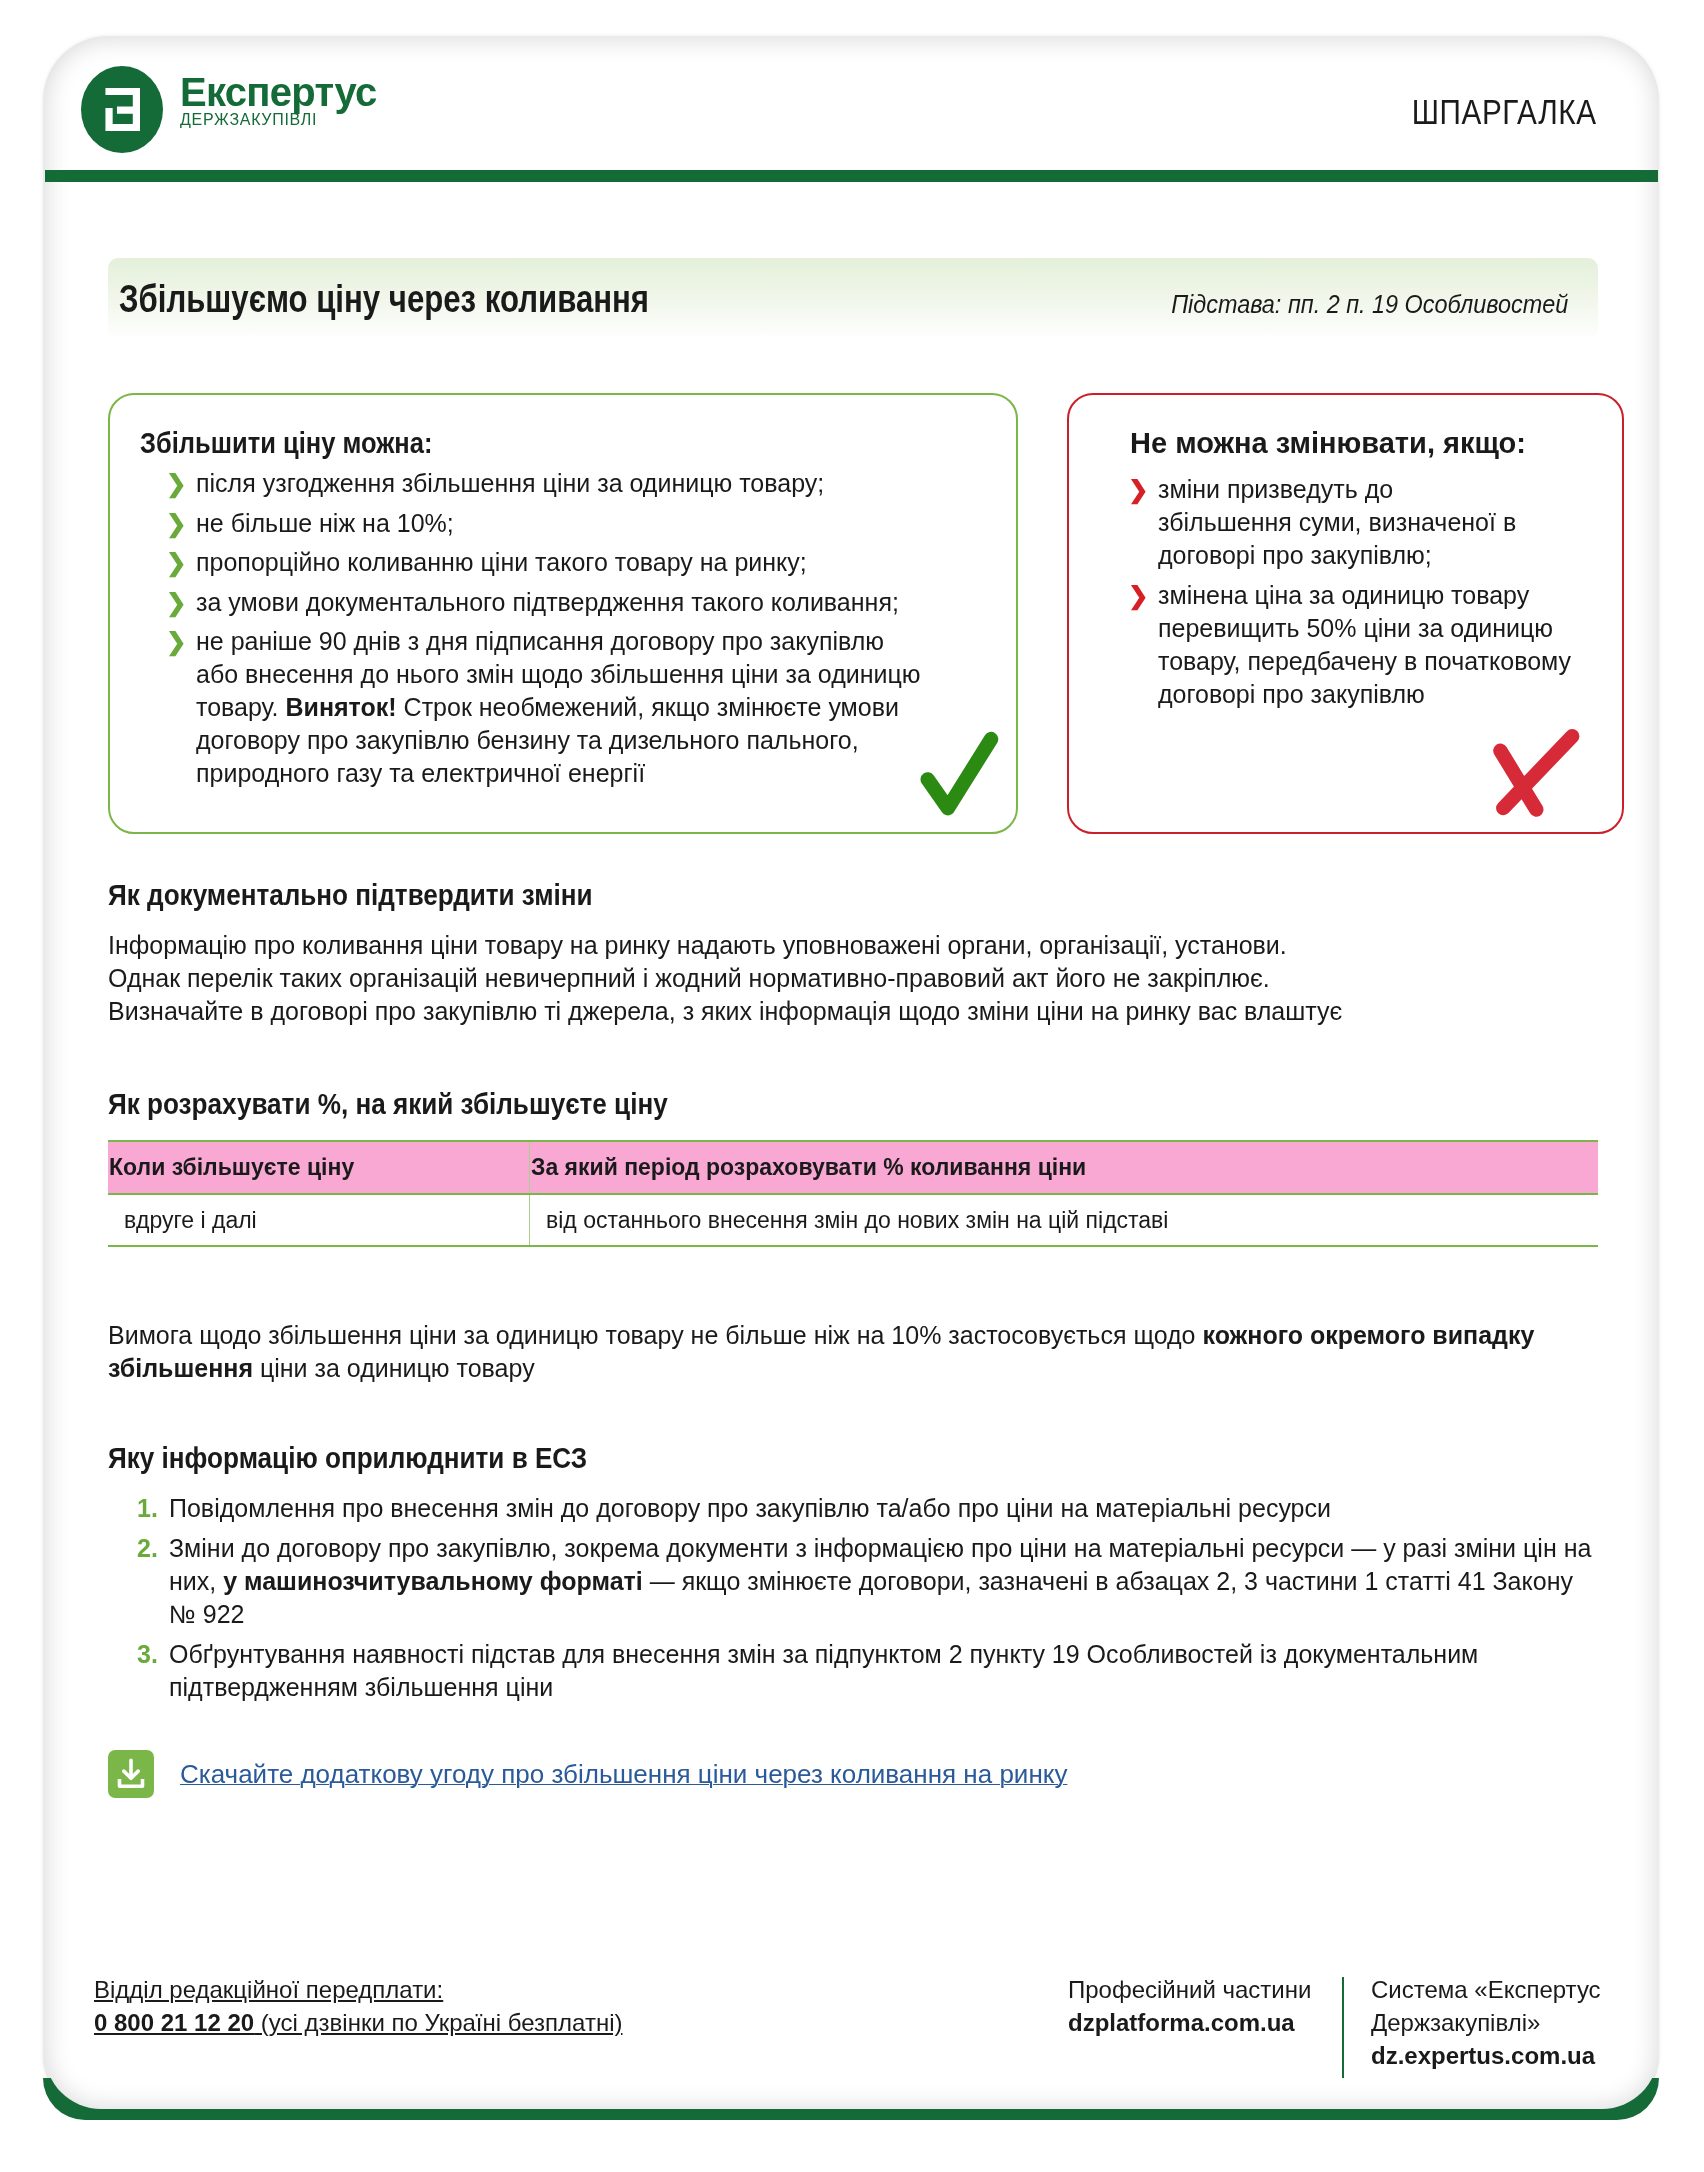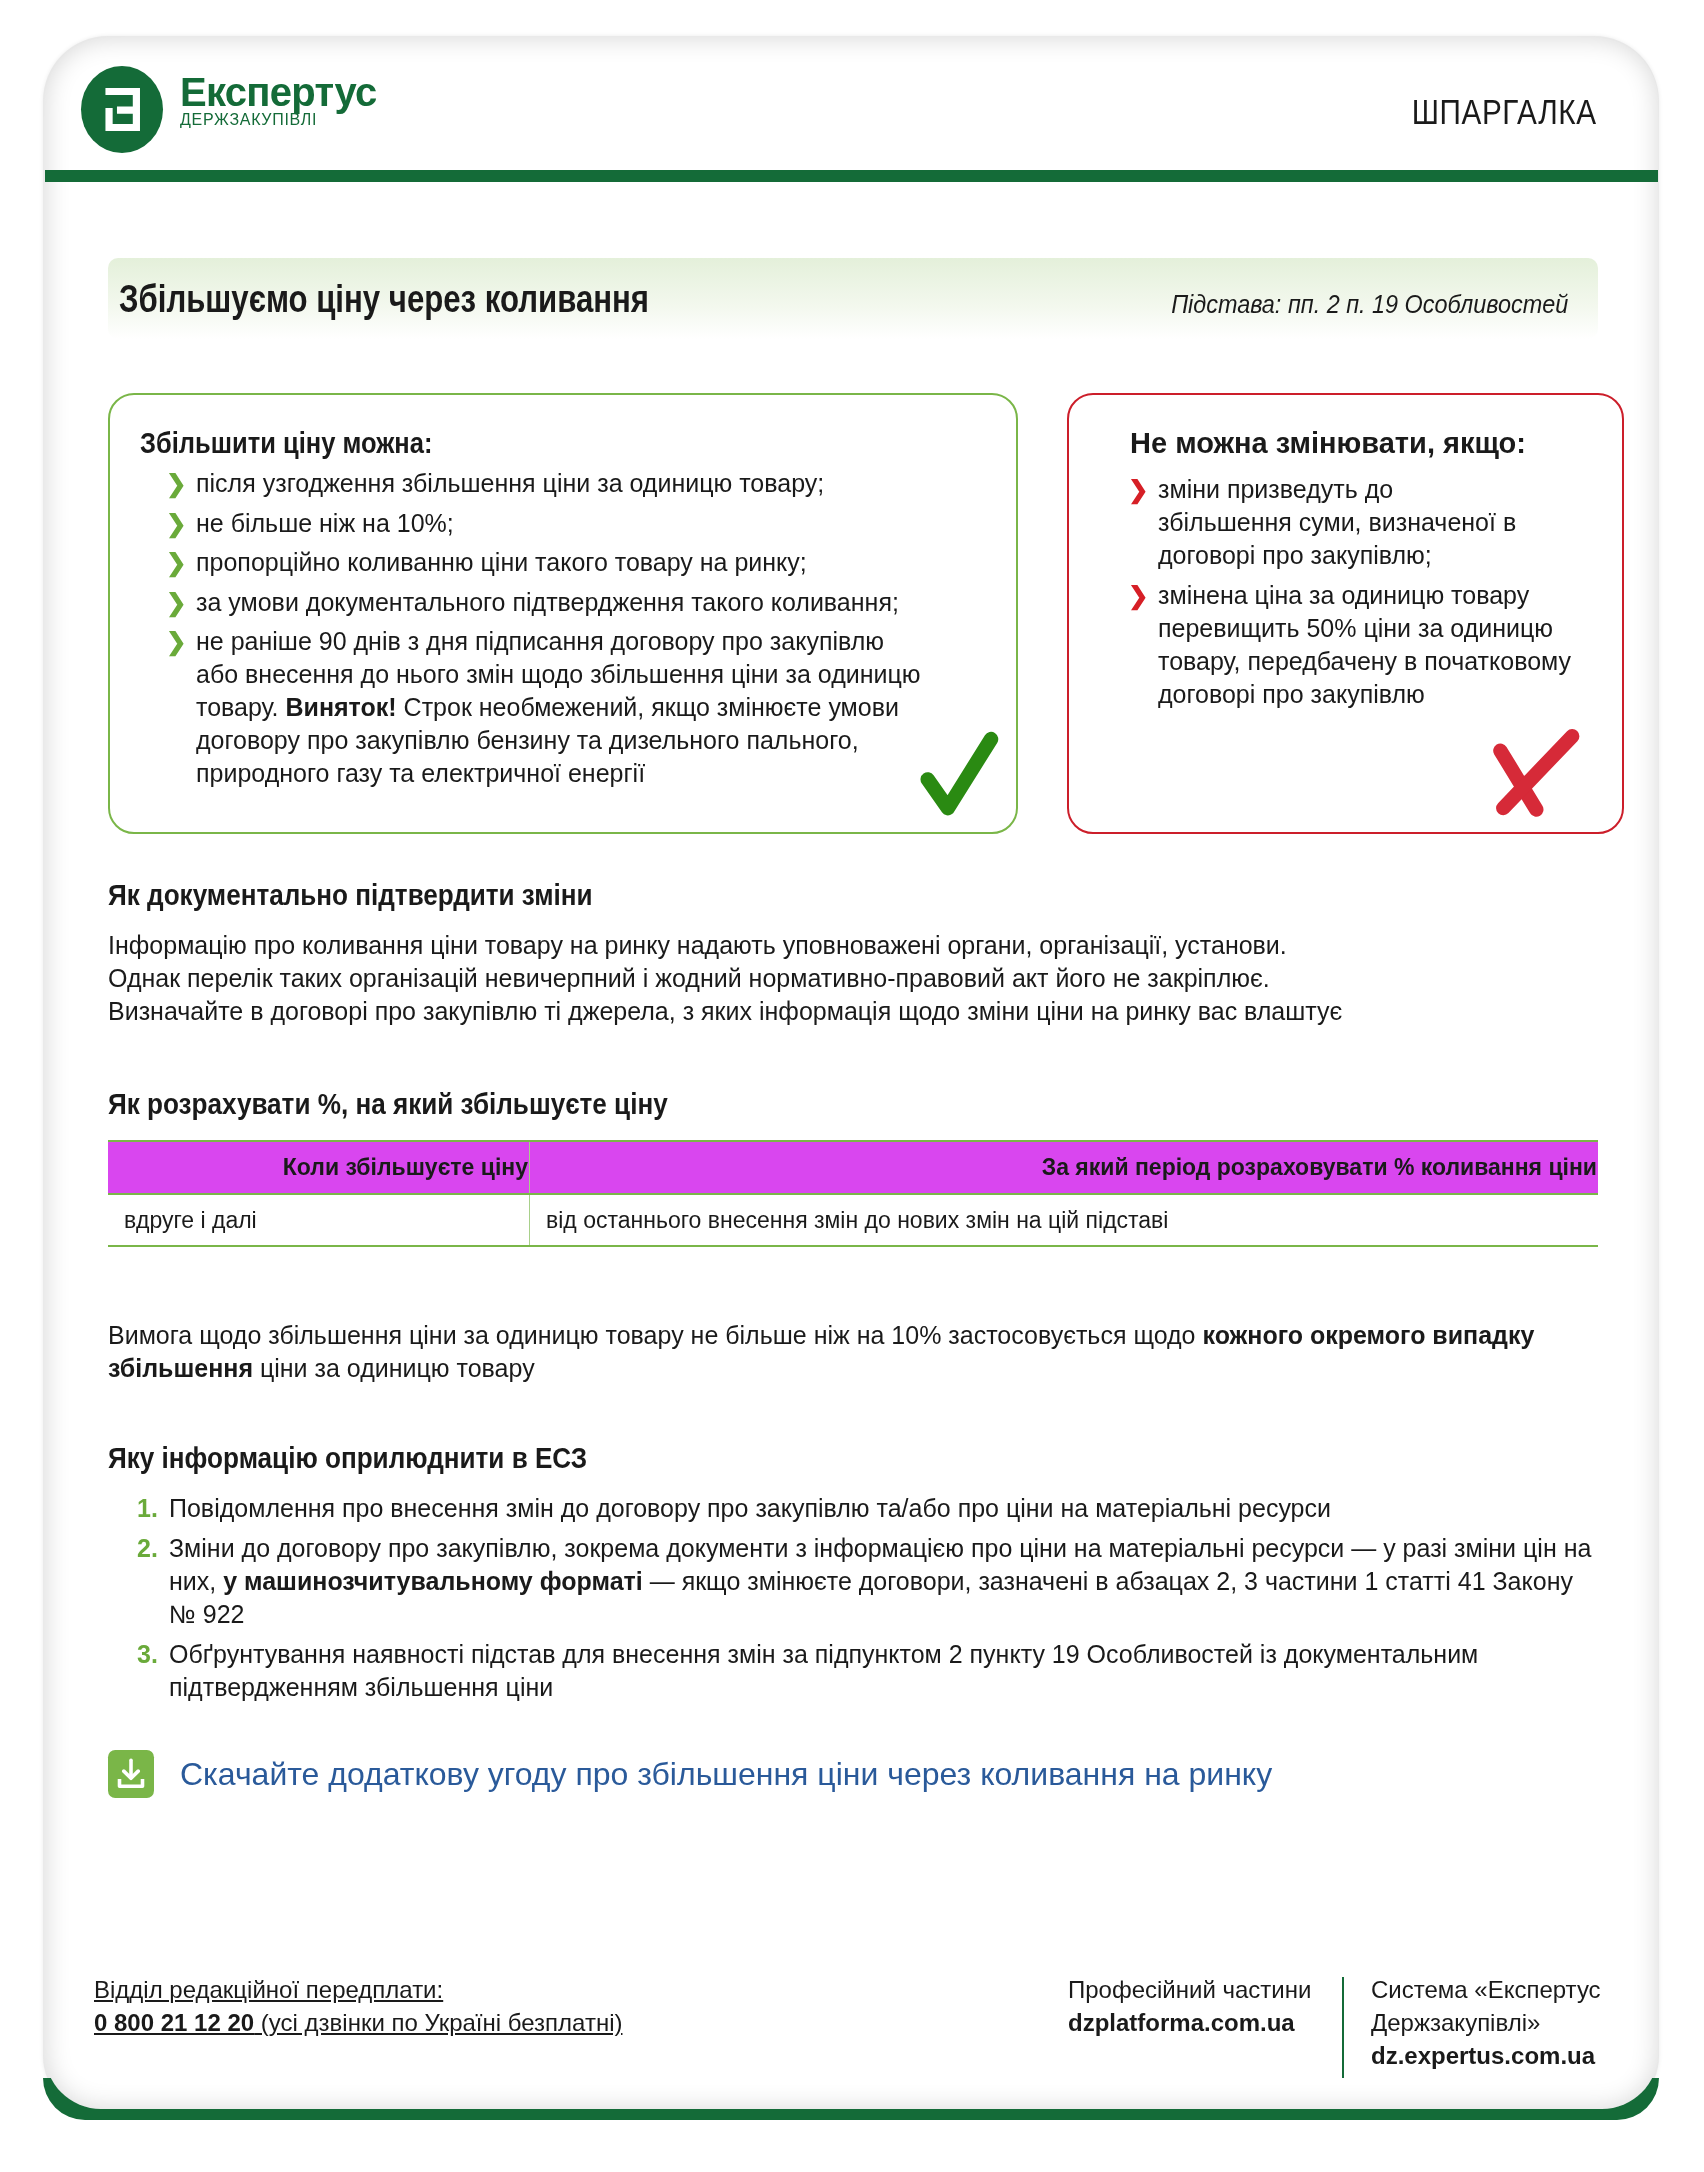--- a/index.html
+++ b/index.html
@@ -47,33 +47,33 @@
   .check-icon { position: absolute; left: 913px; top: 729px; width: 87px; height: 90px; }
   .cross-icon { position: absolute; left: 1486px; top: 729px; width: 97px; height: 90px; }
 
   .h2 { position: absolute; left: 108px; font-size: 29px; font-weight: bold; white-space: nowrap;
         transform: scaleX(0.9); transform-origin: left center; }
   .para { position: absolute; left: 108px; font-size: 25px; line-height: 33px; width: 1501px; }
   .para p { margin: 0; white-space: nowrap; }
 
   table.calc { position: absolute; left: 108px; top: 1140px; width: 1490px; border-collapse: collapse;
                font-size: 23px; }
-  table.calc th { background: #d946ef; font-weight: bold; height: 49px; text-align: right;
+  table.calc th { background: #f9a8d4; font-weight: bold; height: 49px; text-align: left;
                   border-top: 2.9px solid #7ab648; border-bottom: 2.9px solid #7ab648; }
   table.calc td { height: 48px; padding-left: 16px; border-bottom: 2.2px solid #7ab648; }
   table.calc th:first-child, table.calc td:first-child { width: 404px; border-right: 1.4px solid #a8d08a; }
 
   ol.esz { position: absolute; left: 137px; top: 1492px; width: 1465px; margin: 0; padding: 0; list-style: none;
            font-size: 25px; line-height: 33px; }
   ol.esz li { position: relative; padding-left: 32px; margin-bottom: 7.2px; }
   ol.esz .num { position: absolute; left: 0; top: 0; color: #6aaa3a; font-weight: bold; }
 
   .download { position: absolute; left: 108px; top: 1750px; height: 48px; display: flex; align-items: center; }
   .dl-icon { width: 46px; height: 48px; background: #7ab648; border-radius: 7.2px; position: relative; }
-  .dl-link { margin-left: 26px; font-size: 32px; color: #2a5a9a; 
+  .dl-link { margin-left: 26px; font-size: 26px; color: #2a5a9a; text-decoration: underline;
              text-decoration-thickness: 1.4px; }
 
   .footer-left { position: absolute; left: 94px; top: 1973px; font-size: 24px; line-height: 33px; text-decoration: underline; }
   .footer-mid { position: absolute; left: 1068px; top: 1973px; font-size: 24px; line-height: 33px; }
   .footer-div { position: absolute; left: 1342px; top: 1977px; width: 2.2px; height: 101px; background: #146b38; }
   .footer-right { position: absolute; left: 1371px; top: 1973px; font-size: 24px; line-height: 33px; }
   .b { font-weight: bold; }
 </style>
 </head>
 <body>

